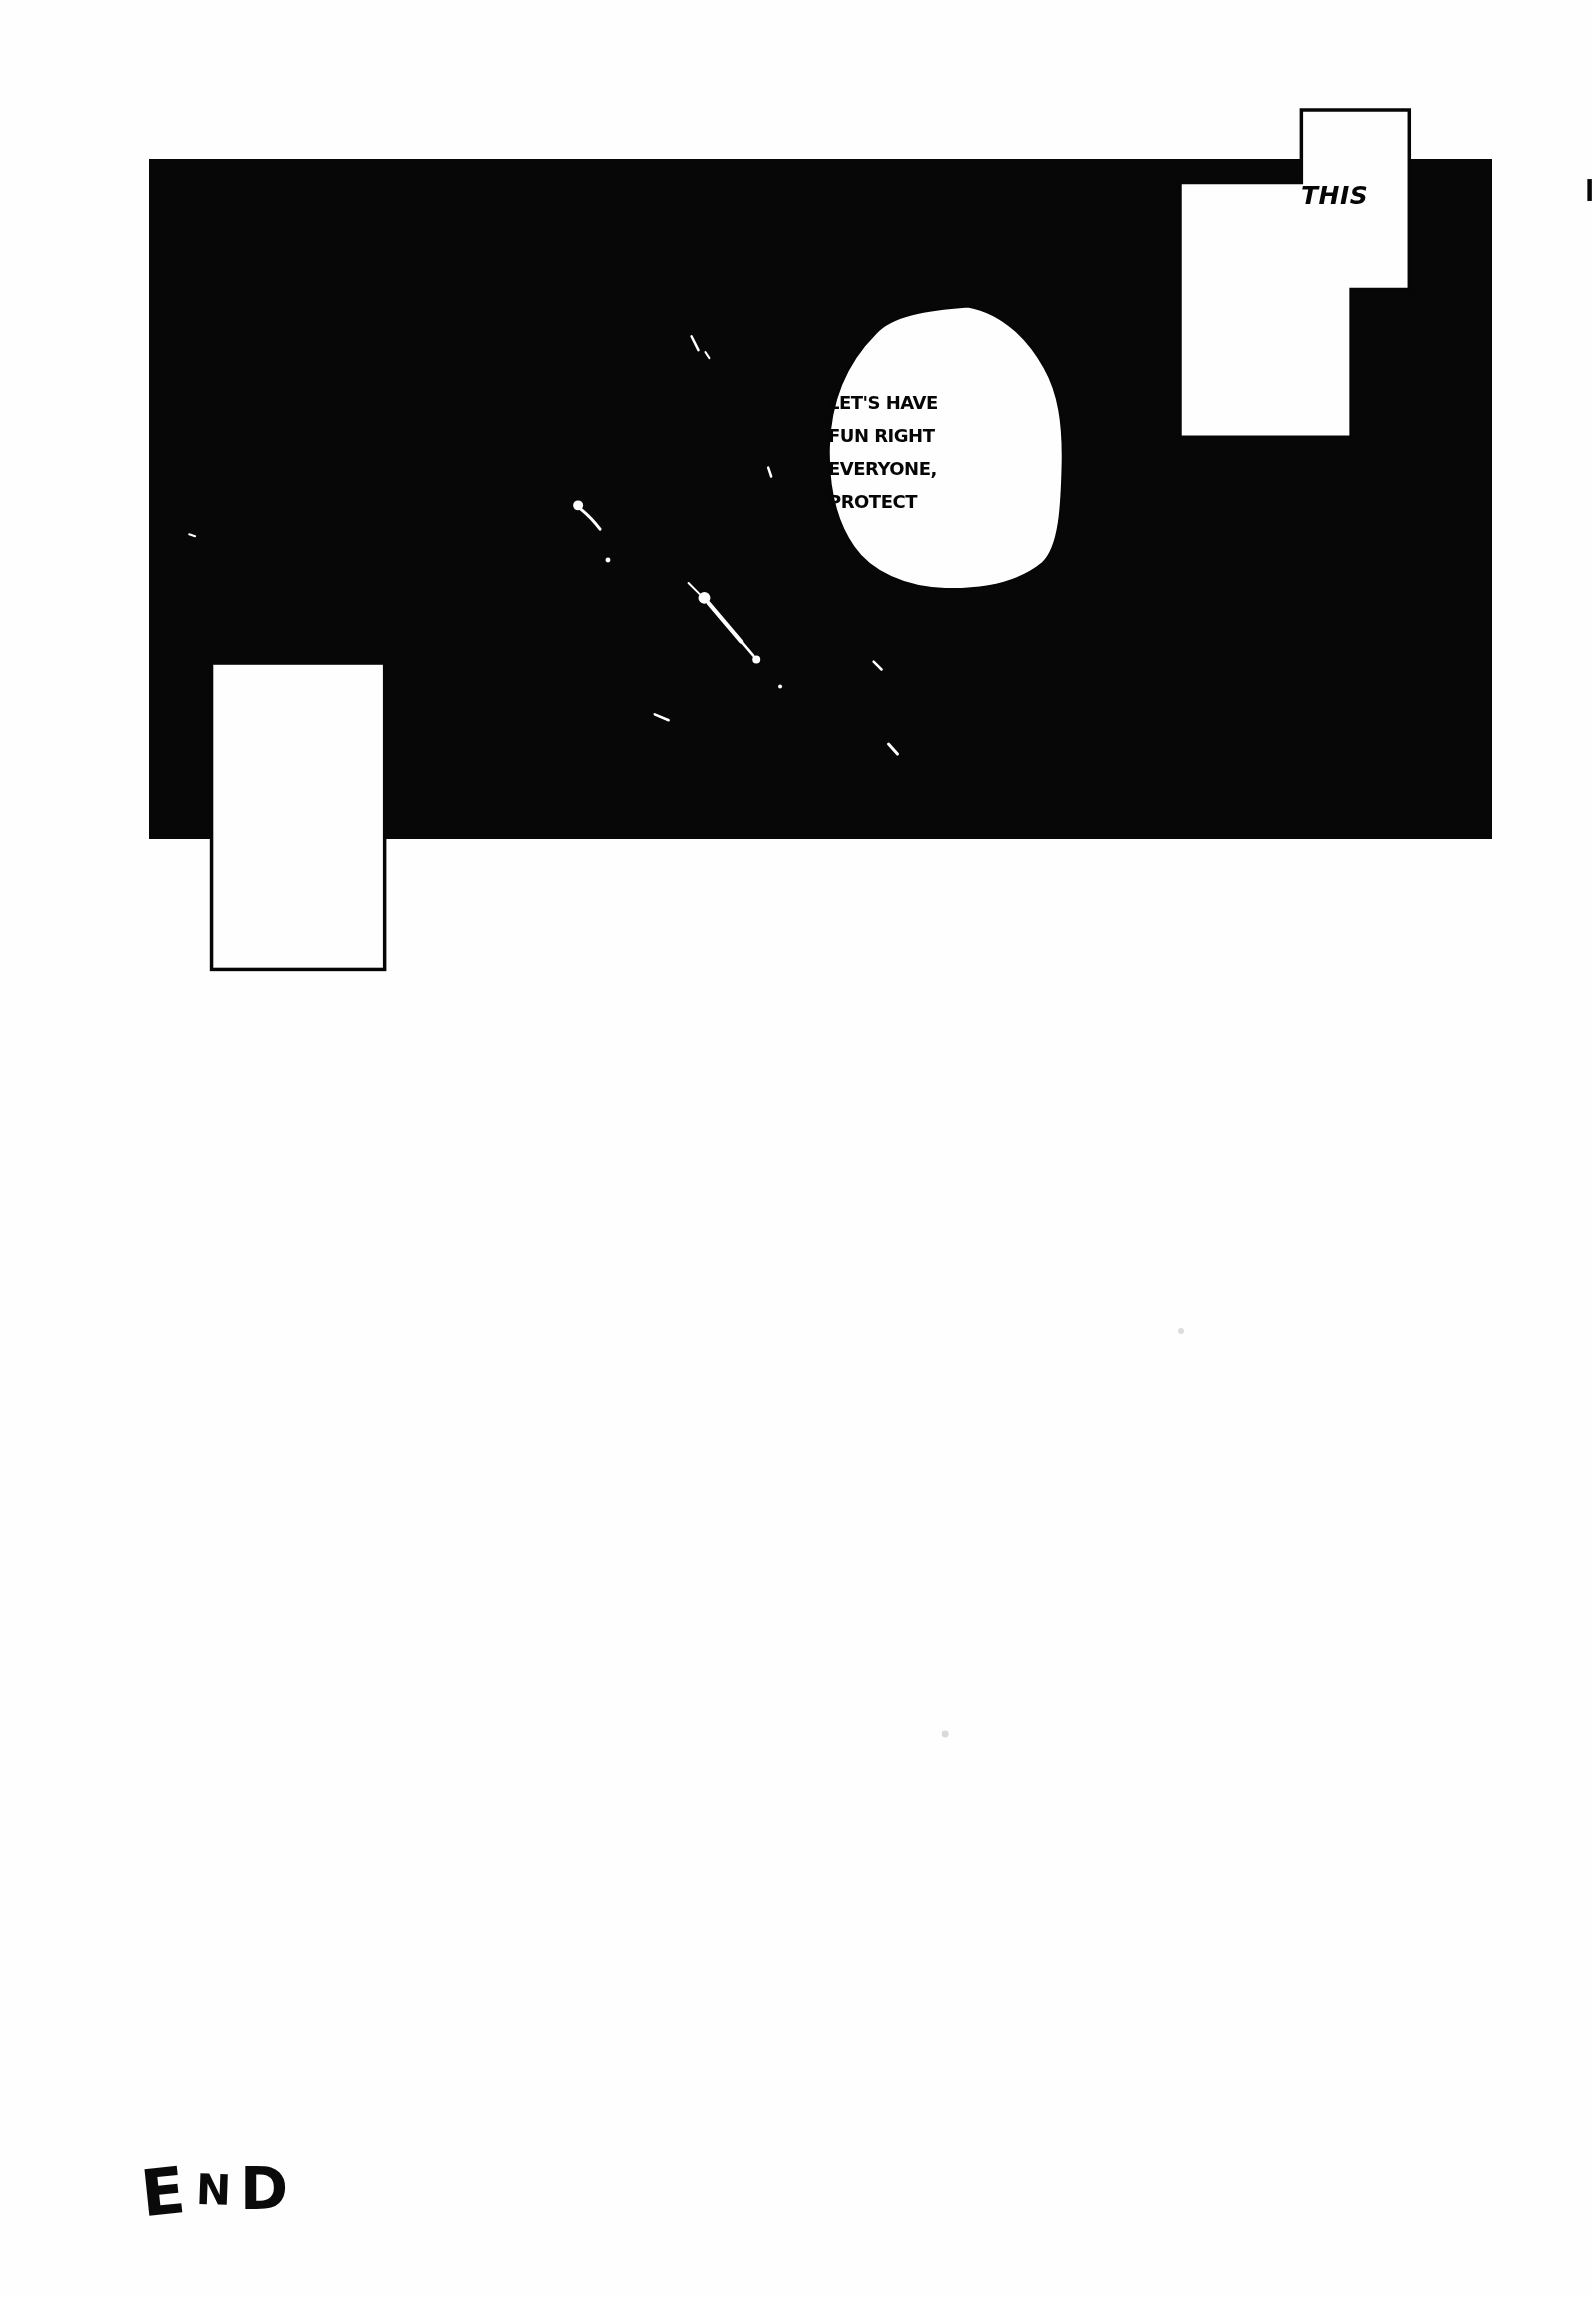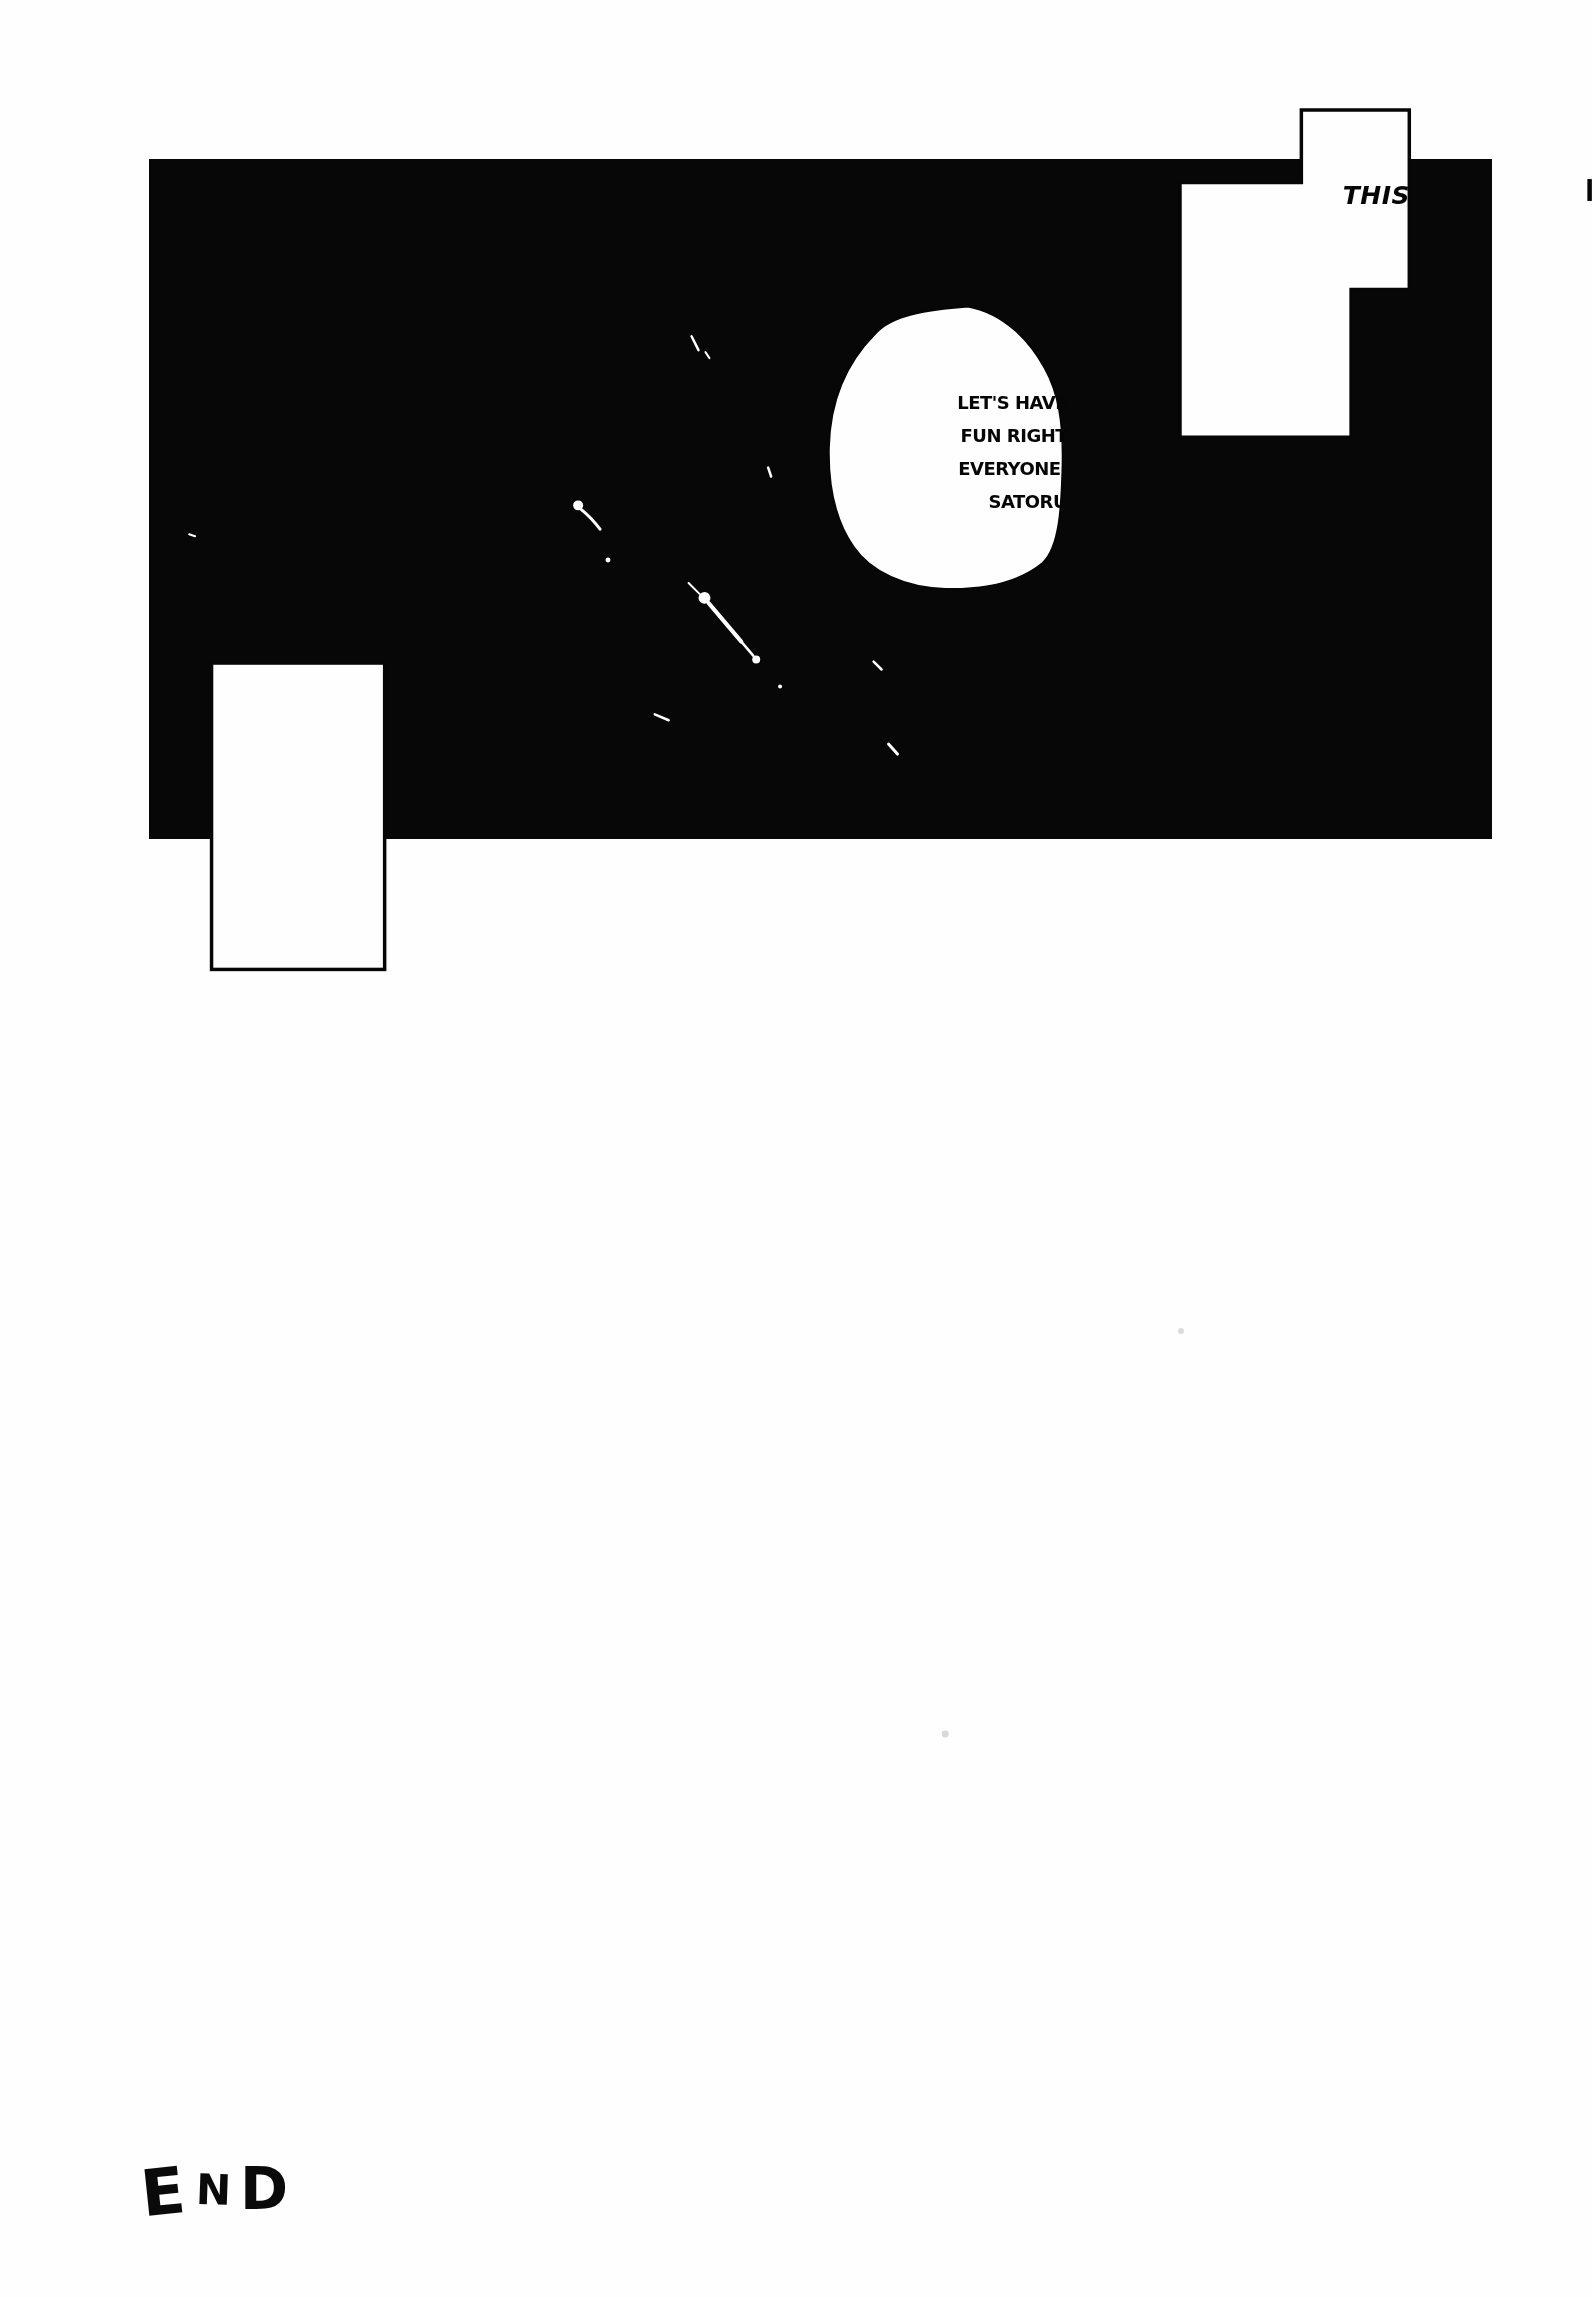--- a/index.html
+++ b/index.html
@@ -27,21 +27,21 @@
     position: absolute;
     left: 0;
     top: 0;
     width: 1592px;
     height: 2297px;
   }
   .txt {
     position: absolute;
     color: #060606;
     font-weight: bold;
-    text-align: right;
+    text-align: left;
     white-space: nowrap;
   }
   .cap-this {
     left: 1301px;
     top: 182px;
     width: 109px;
     line-height: 28px;
     font-size: 25px;
     font-style: oblique;
     letter-spacing: 0.5px;
@@ -151,20 +151,20 @@
 
   <div class="txt cap-this">
     <span>THIS</span>
   </div>
 
 
   <div class="txt bubble-text">
     <div class="bubble-line">LET'S HAVE</div>
     <div class="bubble-line">FUN RIGHT</div>
     <div class="bubble-line">EVERYONE,</div>
-    <div class="bubble-line">SATORU</div>
+    <div class="bubble-line">PROTECT</div>
   </div>
 
 
   <div class="end-word"><span>E</span><span>N</span><span>D</span></div>
 
 </div>
 
 
 </body></html>

